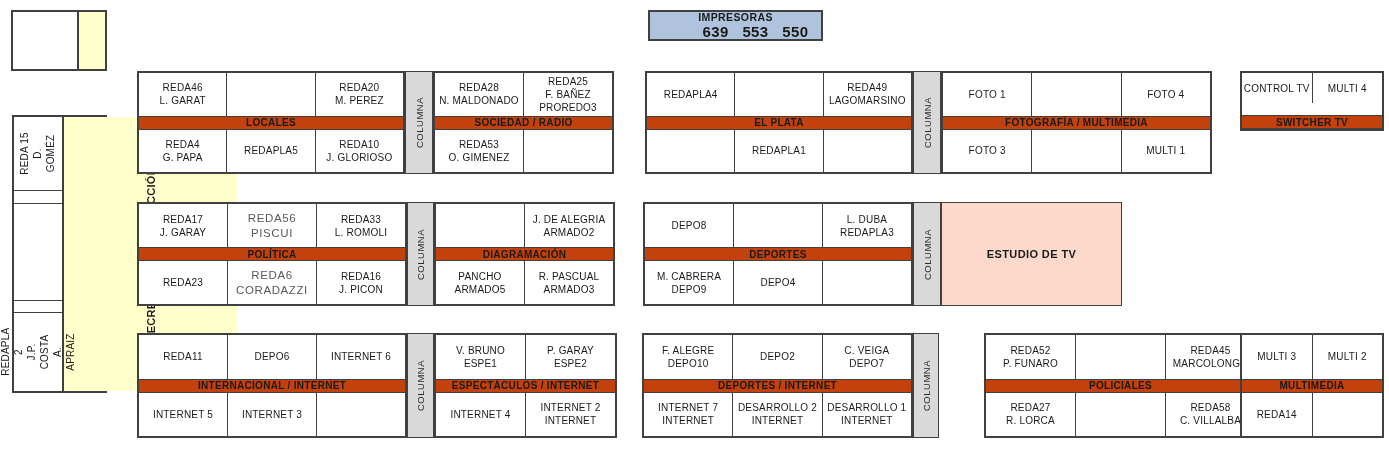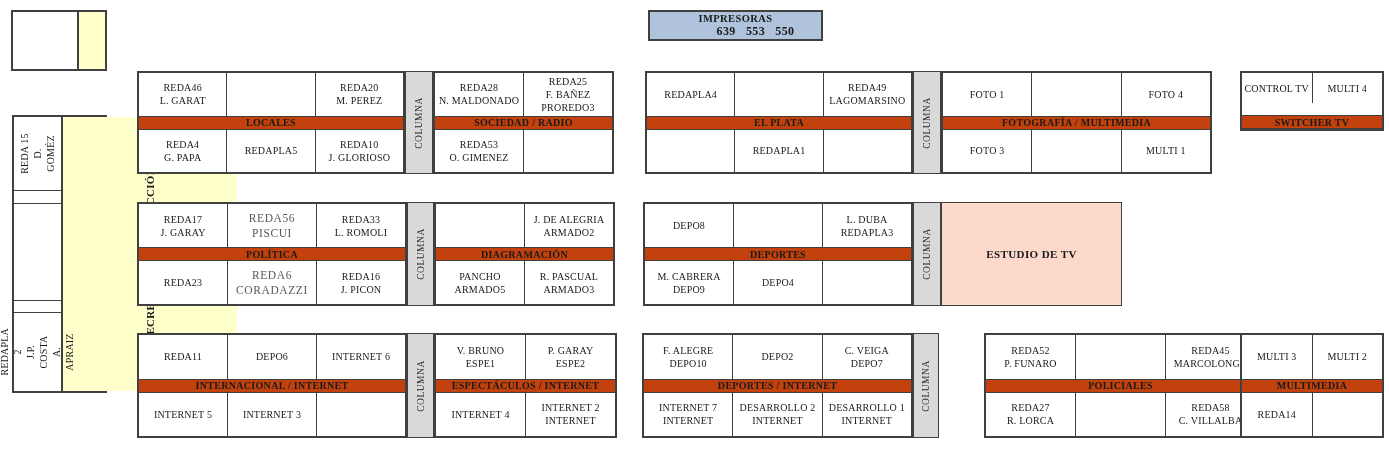--- a/index.html
+++ b/index.html
@@ -1,21 +1,21 @@
 <!DOCTYPE html>
 <html><head>
 <meta charset="utf-8">
 <style>
   * { box-sizing: border-box; margin: 0; padding: 0; }
   html,body { background:#ffffff; }
   #canvas {
     position: relative;
     width: 1389px; height: 450px;
     background: #ffffff;
-    font-family: Liberation Serif, serif;
+    font-family: Liberation Sans, sans-serif;
     color: #1a1a1a;
     overflow: hidden;
   }
   .abs { position: absolute; }
 
   
   .group {
     border: 2px solid #404040;
     display: flex; flex-direction: column;
     background: #ffffff;
@@ -56,21 +56,21 @@
     font-size: 10px; line-height: 1.3; letter-spacing: 0.2px;
   }
 
   
   .printers {
     background: #AFC3DC;
     border: 2px solid #404040;
     display: flex; flex-direction: column; align-items: center; justify-content: center;
   }
   .printers .t1 { font-size: 10.5px; font-weight: bold; letter-spacing: 0.4px; }
-  .printers .t2 { font-size: 12px; font-weight: bold; white-space: pre; letter-spacing: 0.4px; padding-left: 40px; }
+  .printers .t2 { font-size: 15px; font-weight: bold; white-space: pre; letter-spacing: 0.4px; padding-left: 40px; }
 
   
   .estudio {
     background: #FCD9CB;
     border: 1.5px solid #404040;
     display: flex; align-items: center; justify-content: center;
     font-size: 11px; font-weight: bold; letter-spacing: 0.4px;
   }
 
   

